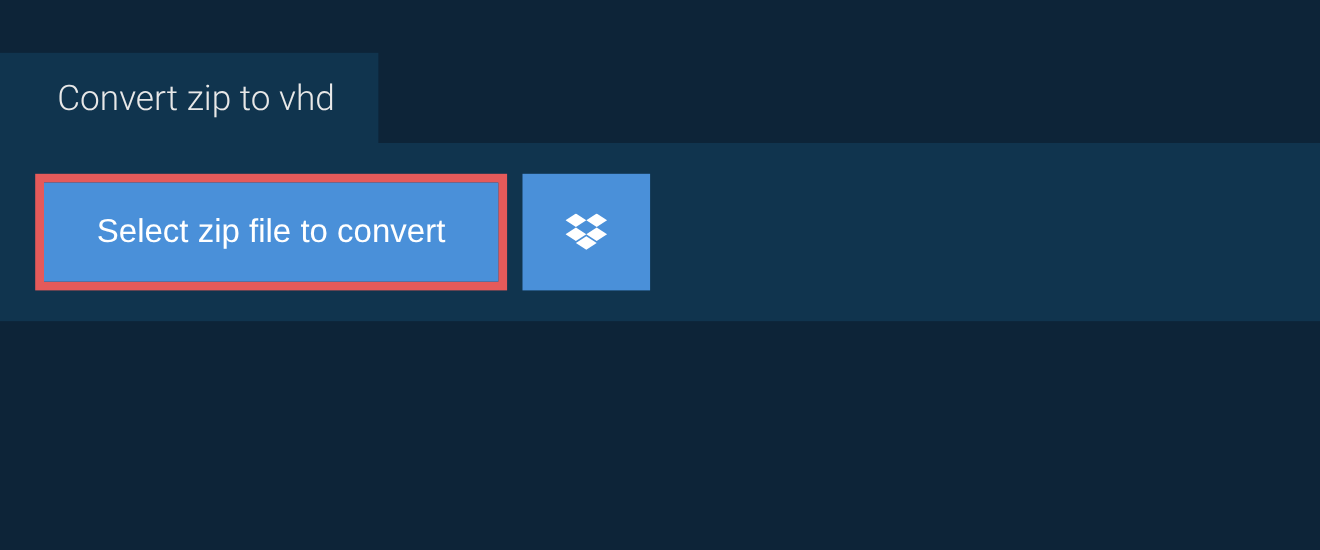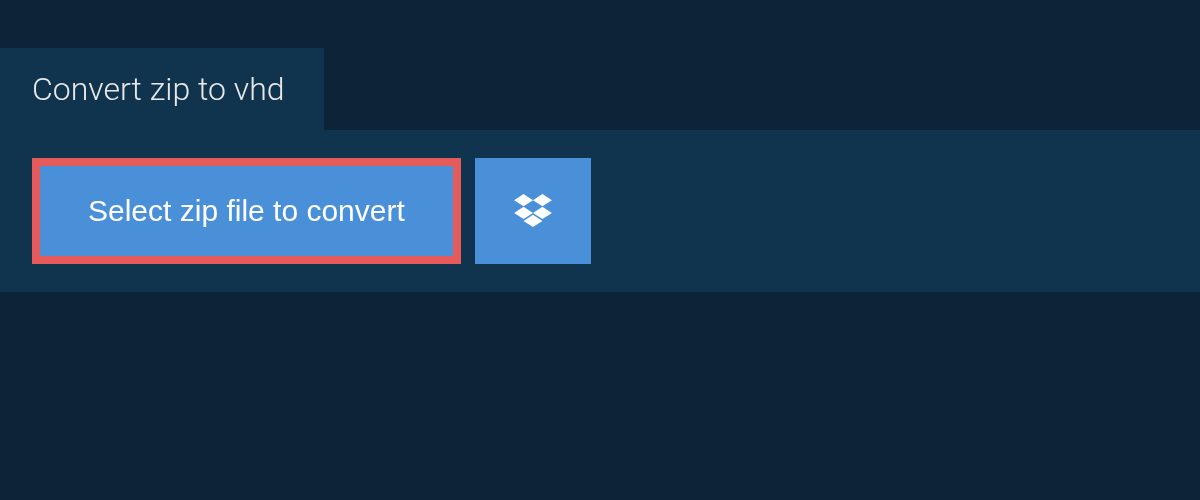--- a/index.html
+++ b/index.html
@@ -17,20 +17,21 @@
     .header-tab {
       background: #10344e;
       display: inline-block;
       padding: 22px 40px 22px 32px;
       margin-top: 48px;
     }
     .header-title {
       color: #e8e8e8;
       font-size: 32px;
       font-weight: 300;
+      margin-left: 20px;
     }
     .content-panel {
       background: #10344e;
       width: 100%;
       padding: 28px 32px;
     }
     .button-row {
       display: flex;
       gap: 14px;
       align-items: stretch;

